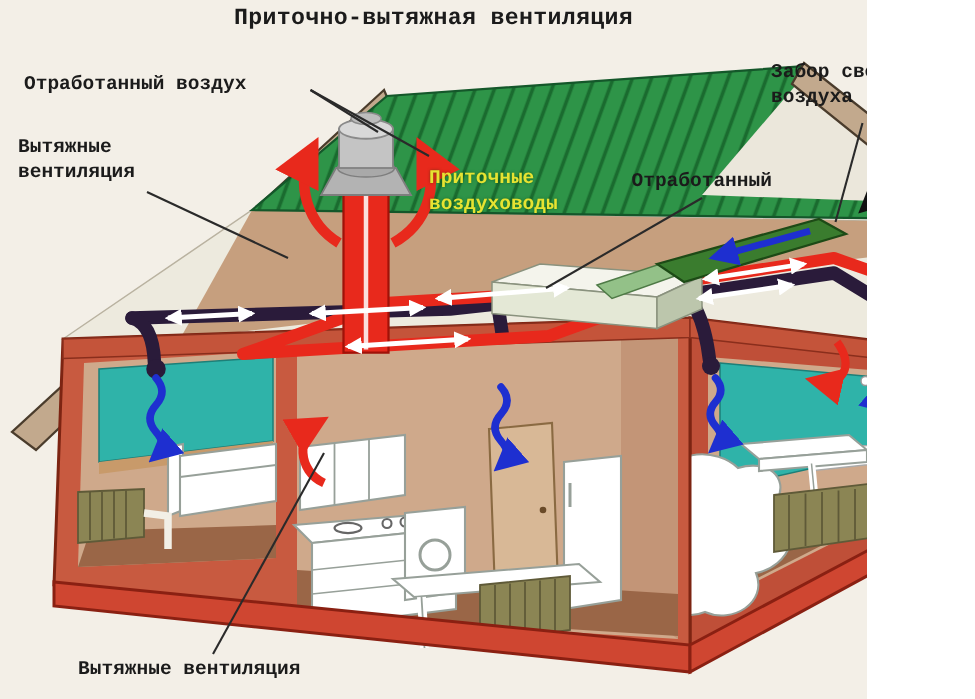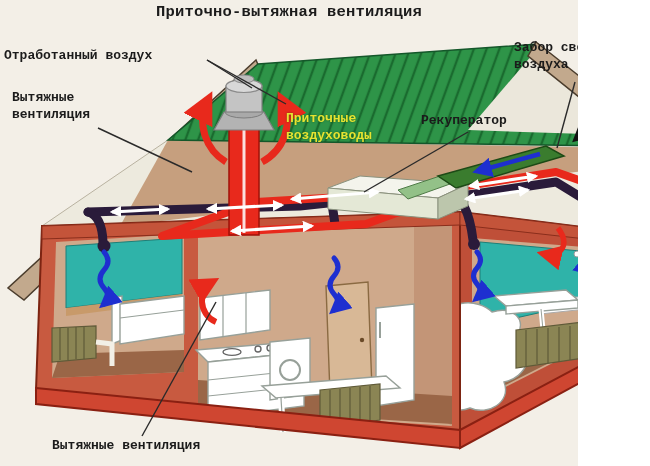--- a/index.html
+++ b/index.html
@@ -256,20 +256,20 @@
     <path d="M207,60 L286,104"></path>
     <path d="M98,128 L192,172"></path>
     <path d="M468,132 L364,192"></path>
     <path d="M575,82 L557,148"></path>
     <path d="M142,436 L216,302"></path>
   </g>
 </svg>
 
 <div class="title">Приточно-вытяжная вентиляция</div>
 
-<div class="lbl" style="left:4px;top:48px;white-space:nowrap;">Отработанный воздух</div>
+<div class="lbl" style="left:16px;top:48px;white-space:nowrap;">Отработанный воздух</div>
 <div class="lbl" style="left:12px;top:90px;width:104px;">Вытяжные вентиляция</div>
 <div class="lbl lbl-center lbl-yellow" style="left:286px;top:76px;width:124px;">Приточные воздуховоды</div>
-<div class="lbl" style="left:421px;top:113px;white-space:nowrap;">Рекуператор</div>
+<div class="lbl" style="left:421px;top:113px;white-space:nowrap;">Отработанный</div>
 <div class="lbl lbl-center" style="left:514px;top:40px;width:132px;">Забор свежего воздуха</div>
 <div class="lbl" style="left:52px;top:438px;white-space:nowrap;">Вытяжные вентиляция</div>
 
 </div>
 
 </body></html>

